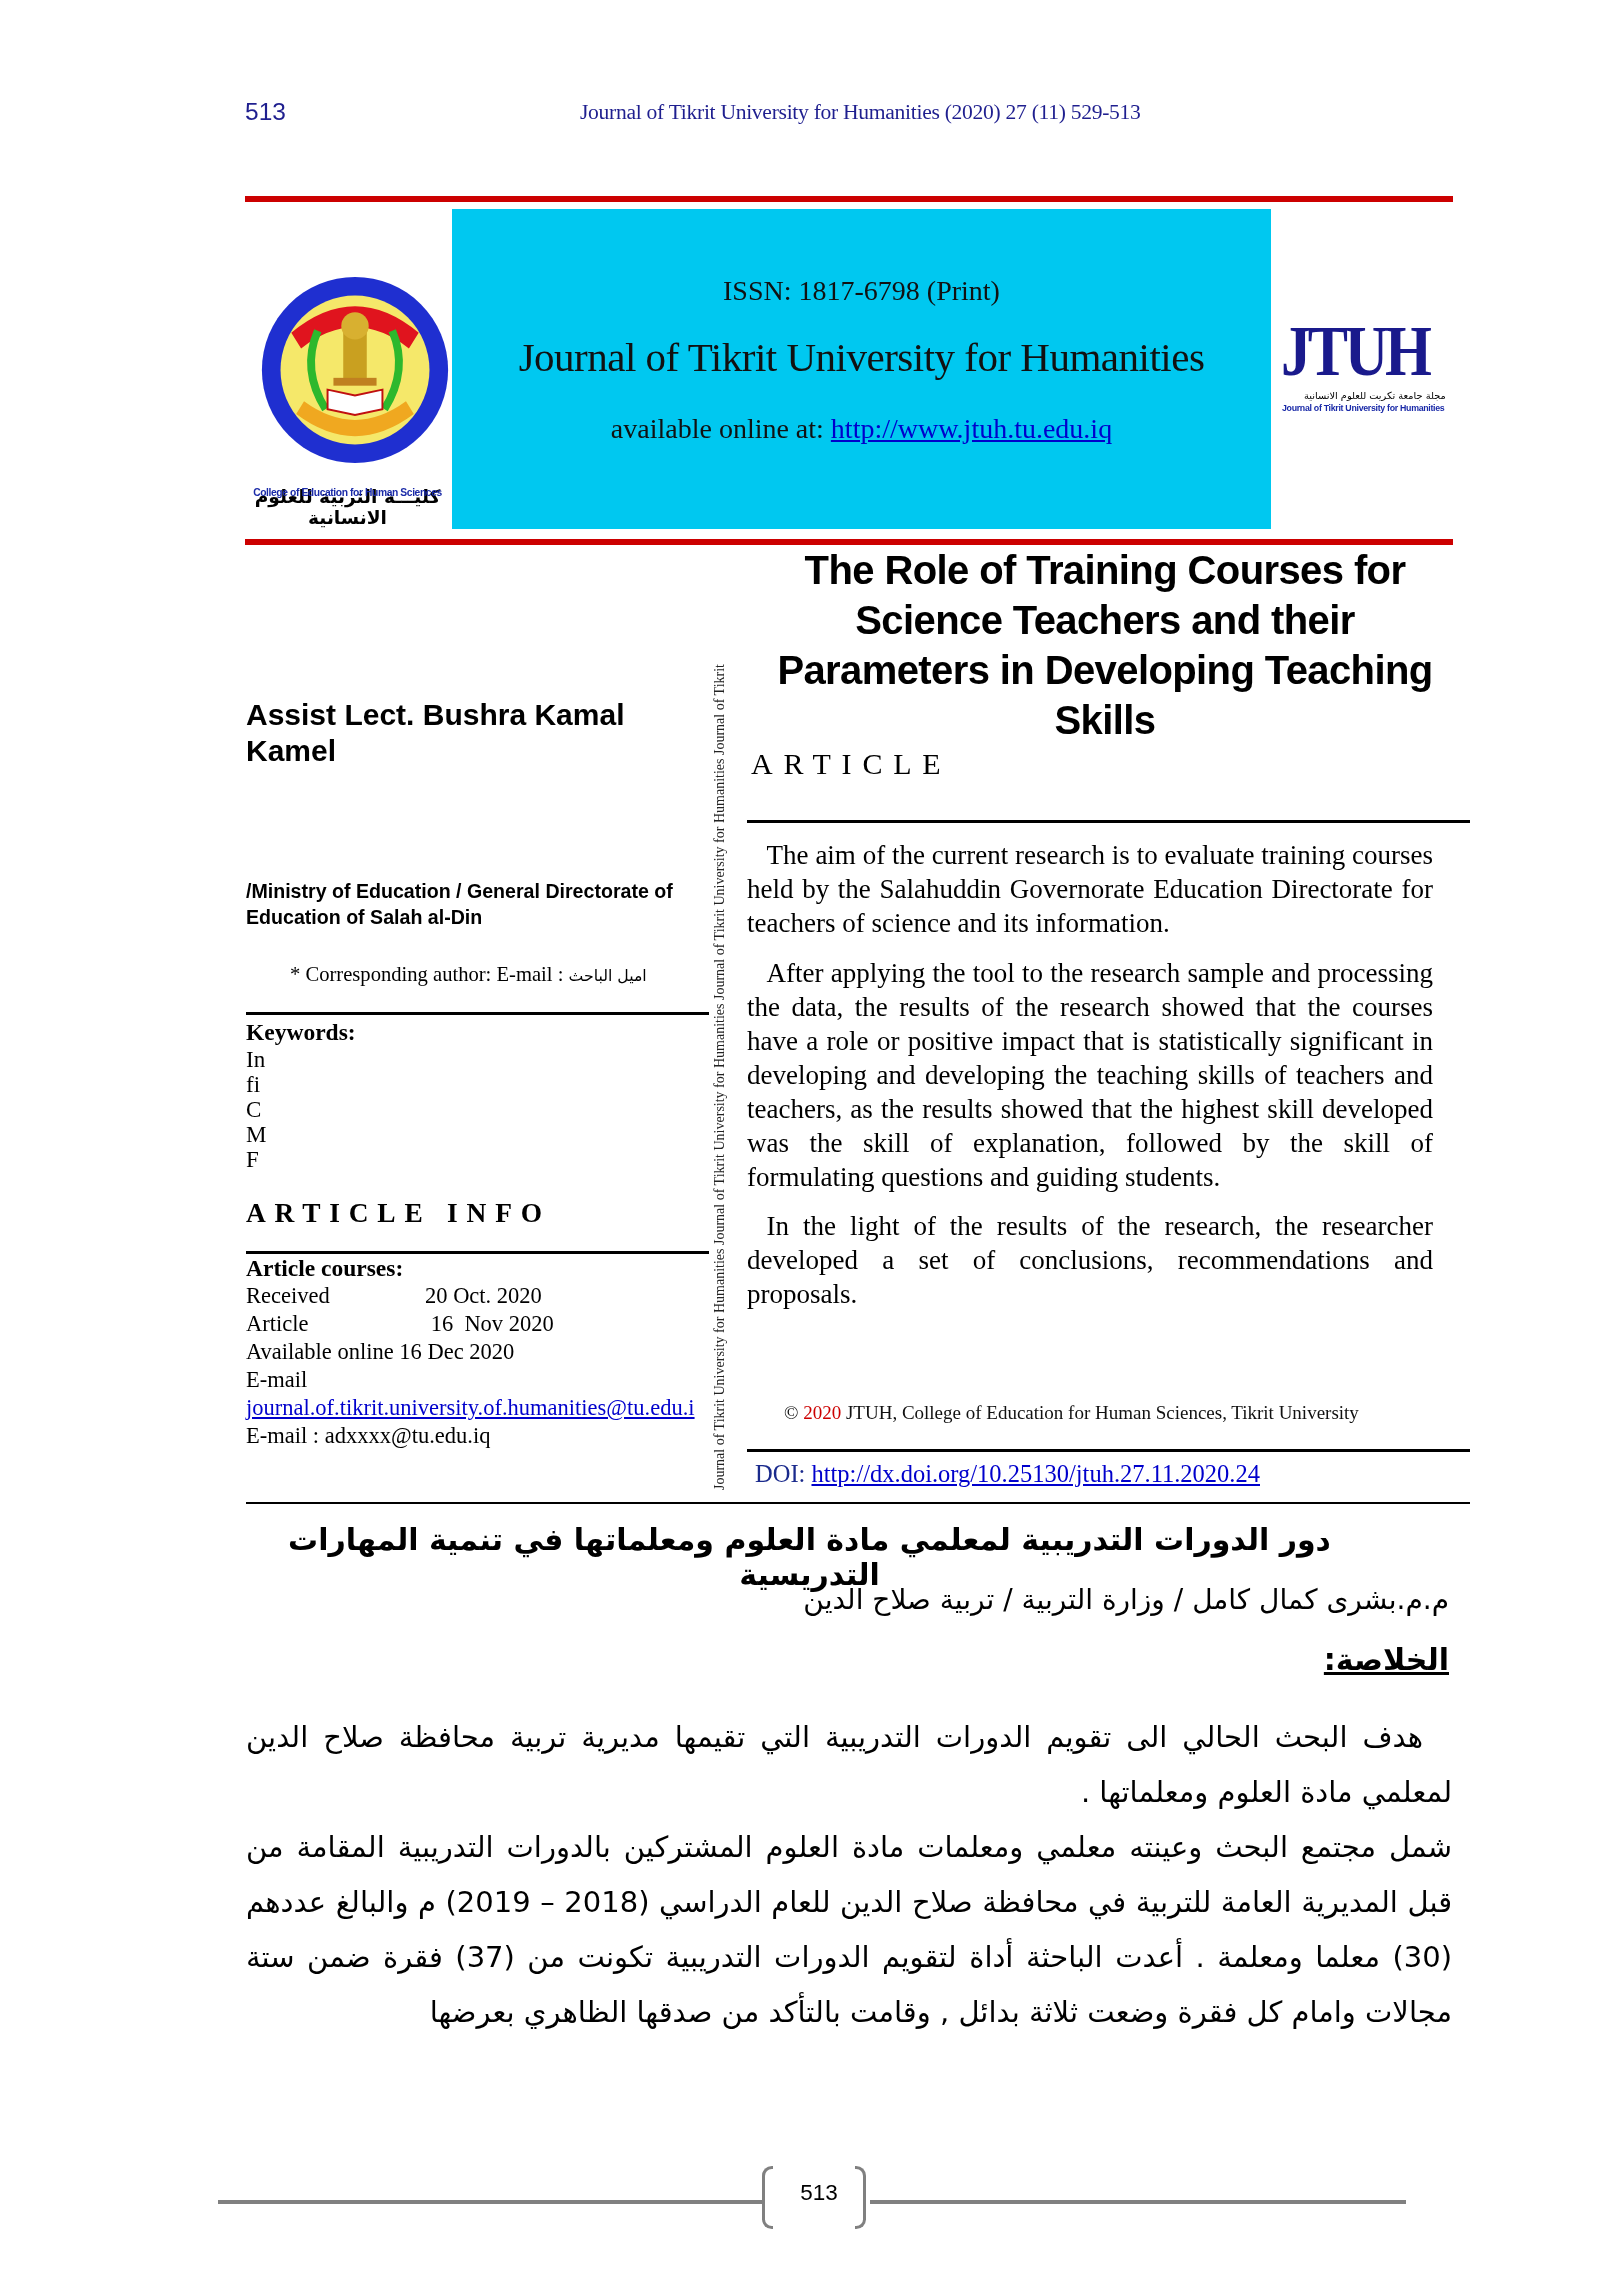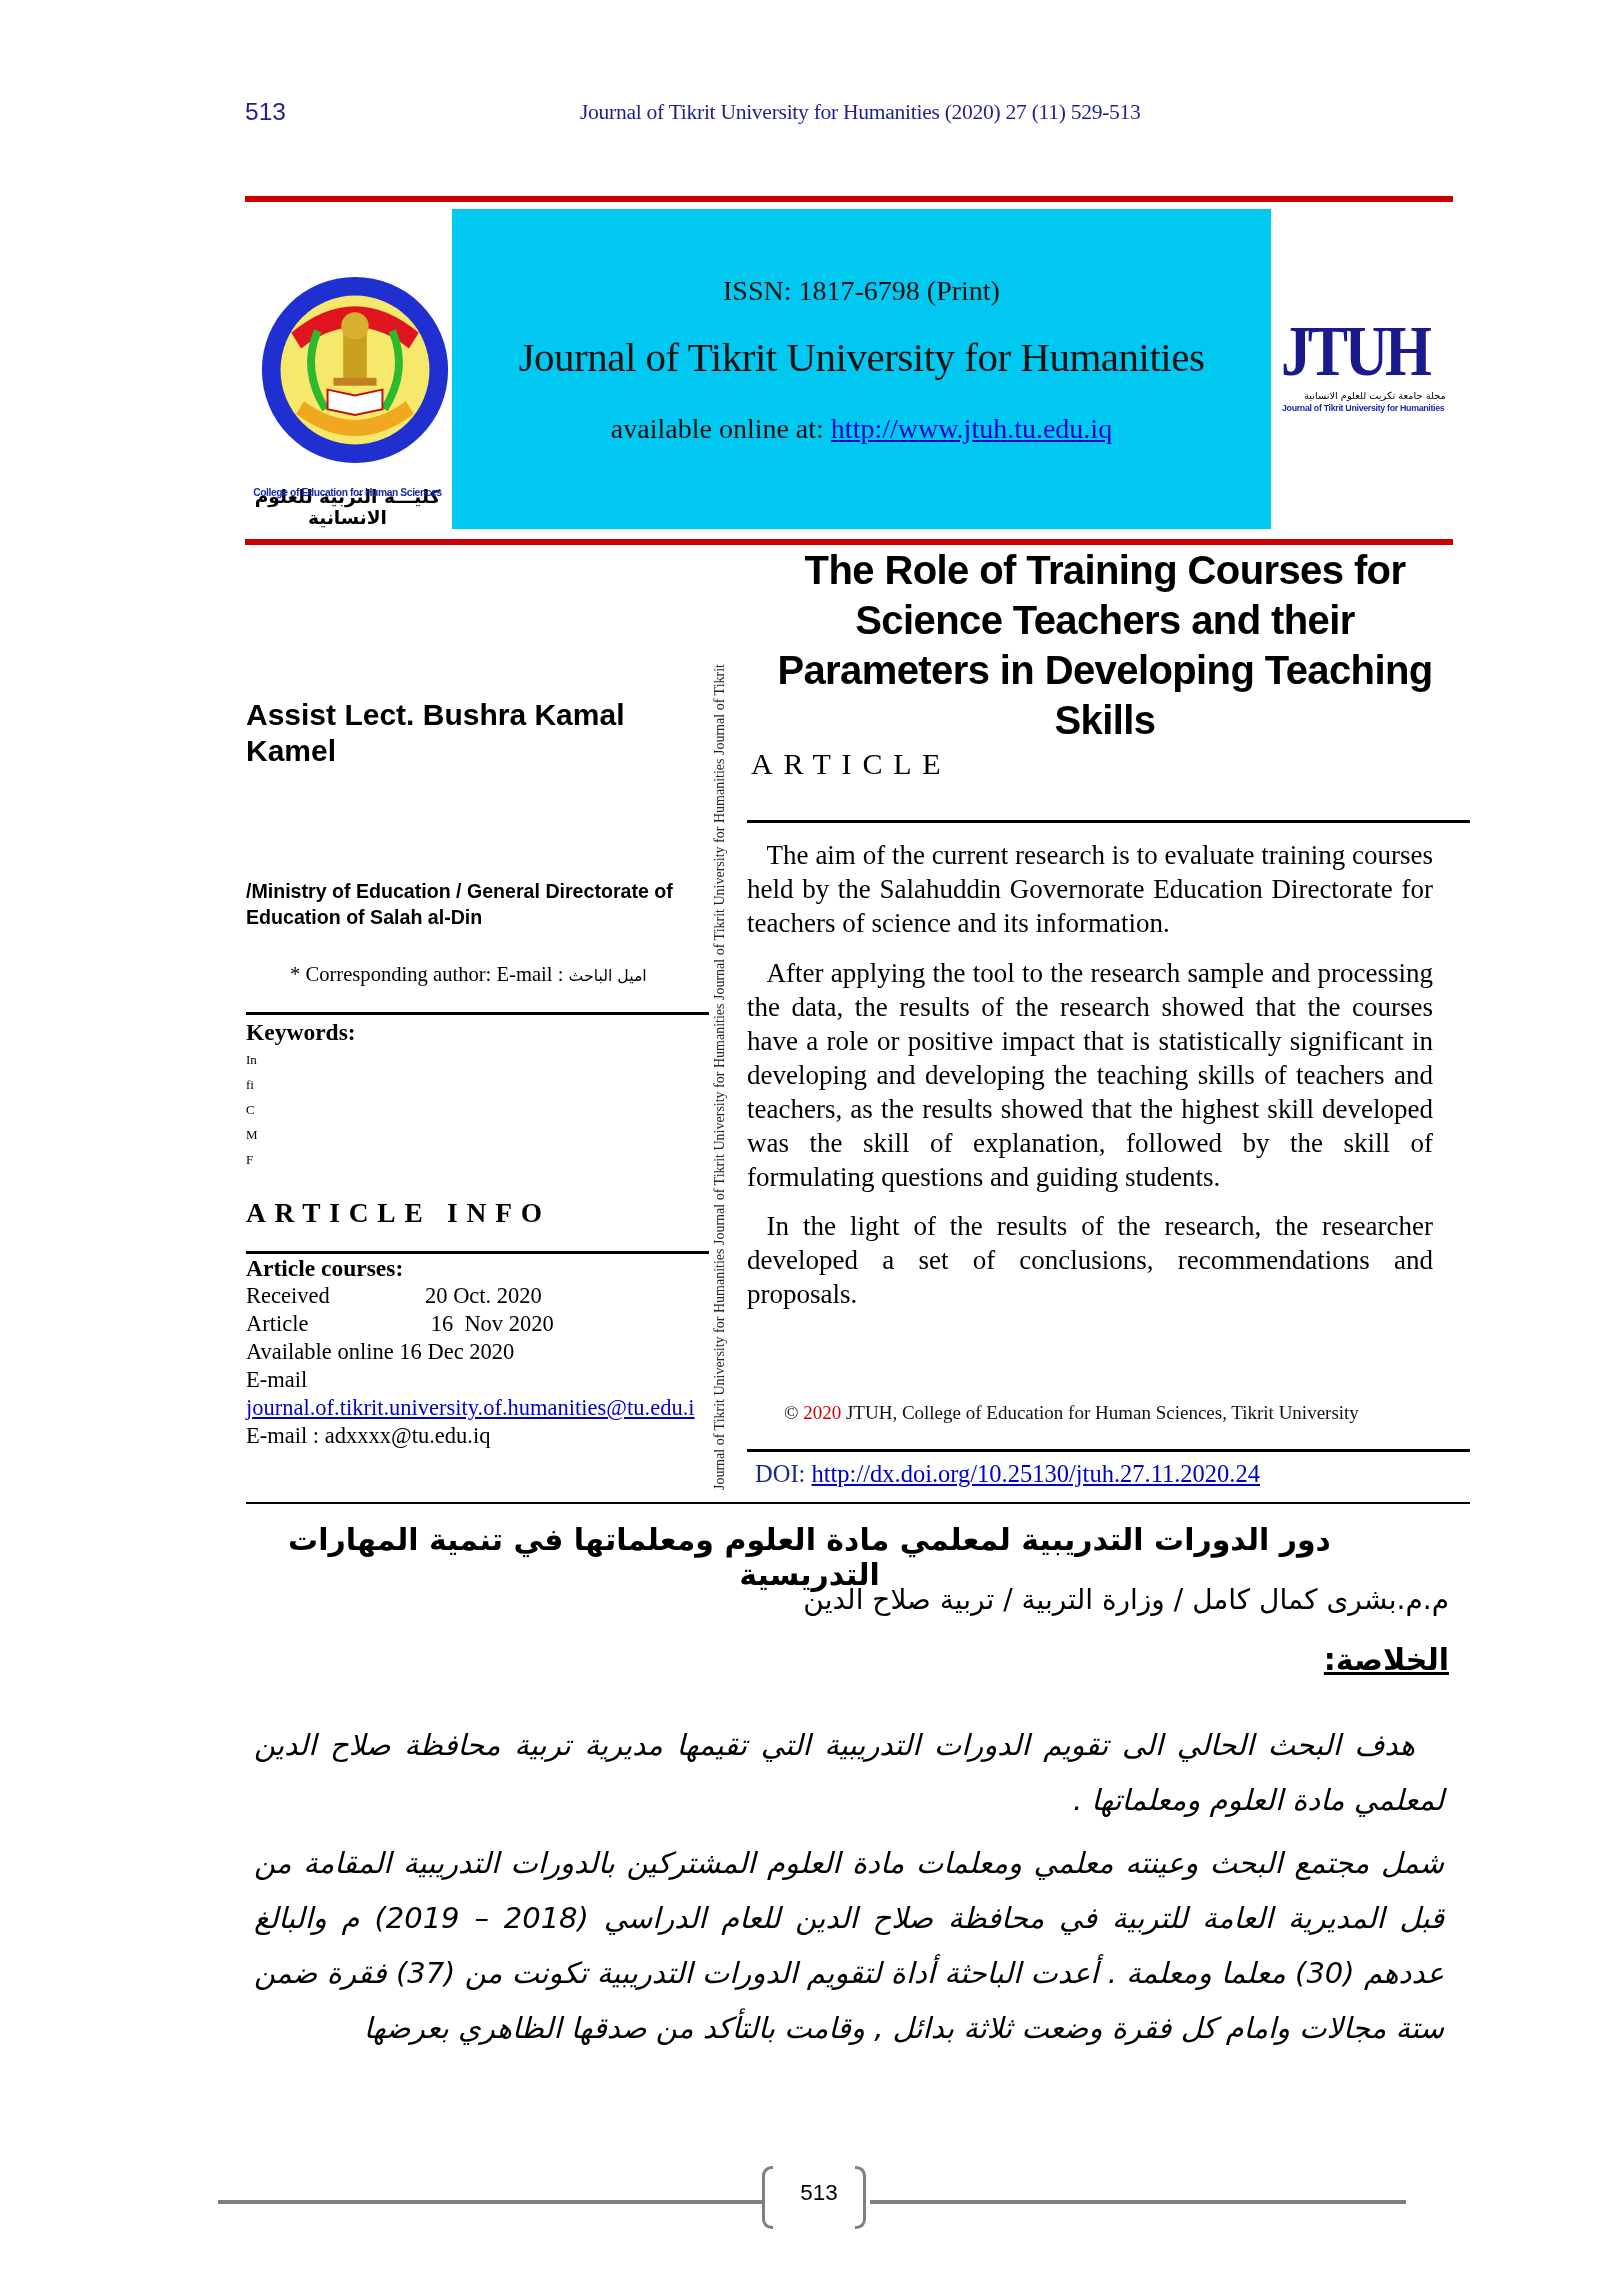--- a/index.html
+++ b/index.html
@@ -33,21 +33,21 @@
 
   
   .author { left: 246px; top: 697px; width: 451px; font-family: "Liberation Sans", sans-serif; font-size: 30px; font-weight: bold; line-height: 36px; }
   .affil { left: 246px; top: 879px; width: 461px; font-family: "Liberation Sans", sans-serif; font-size: 19.6px; font-weight: bold; line-height: 25.5px; }
   .corr { left: 246px; top: 963px; width: 461px; font-size: 20.6px; margin-left: 44px; }
   .corr .ar { font-family: "DejaVu Sans", sans-serif; font-size: 15.7px; }
   .rule-left { left: 246px; width: 463px; height: 2.9px; background: #000; }
   .kw-rule { top: 1012px; }
   .ai-rule { top: 1251px; }
   .kw-title { left: 246px; top: 1019px; font-size: 23.5px; font-weight: bold; }
-  .kw-list { left: 246px; top: 1047px; font-size: 13px; line-height: 25px; }
+  .kw-list { left: 246px; top: 1047px; font-size: 23px; line-height: 25px; }
   .ai-title { left: 246px; top: 1198px; font-size: 27.4px; font-weight: bold; letter-spacing: 8.8px; }
   .hist-title { left: 246px; top: 1255px; font-size: 23.5px; font-weight: bold; }
   .hist { left: 246px; top: 1282px; font-size: 22.5px; line-height: 28px; width: 461px; }
   .hist .row { display: flex; gap: 8px; }
   .hist .lbl { width: 171px; }
   .hist a { color: #0000cc; text-decoration: underline; }
 
   
   .vert { left: 712px; top: 564px; width: 29px; height: 926px; }
   .vert-inner { position: absolute; left: 0; top: 926px; transform: rotate(-90deg); transform-origin: left top; white-space: nowrap; font-size: 14px; color: #222; width: 926px; letter-spacing: 0px; }
@@ -64,21 +64,21 @@
   .doi { left: 755px; top: 1460px; font-size: 24.5px; color: #1a2a8c; }
   .doi a { color: #0000cc; text-decoration: underline; }
   .full-rule { left: 246px; top: 1502px; width: 1224px; height: 2px; background: #000; }
 
   
   .ar-block { direction: rtl; font-family: "DejaVu Sans", sans-serif; color: #000; }
   .ar-title { left: 246px; top: 1522px; width: 1127px; text-align: center; font-size: 30px; font-weight: bold; }
   .ar-author { right: 172px; top: 1583px; font-size: 28px; }
   .ar-abs-head { right: 172px; top: 1642px; font-size: 30px; font-weight: bold; text-decoration: underline; }
   .ar-body { left: 246px; top: 1710px; width: 1206px; font-size: 29px; line-height: 55px; text-align: justify; }
-  .ar-body p { margin: 8px; font-style: italic; }
+  .ar-body p { margin: 0; }
 
   
   .foot-line { top: 2200px; height: 3.9px; background: #808080; }
   .foot-l { left: 218px; width: 544px; }
   .foot-r { left: 870px; width: 536px; }
   .foot-bracket { top: 2166px; width: 7.8px; height: 57px; border: 3.9px solid #808080; }
   .br-l { left: 762px; border-right: none; border-radius: 9.8px 0 0 9.8px; }
   .br-r { left: 855px; border-left: none; border-radius: 0 9.8px 9.8px 0; }
   .foot-num { left: 780px; top: 2180px; width: 78px; text-align: center; font-family: "Liberation Sans", sans-serif; font-size: 22.5px; color: #000; }
 </style>

